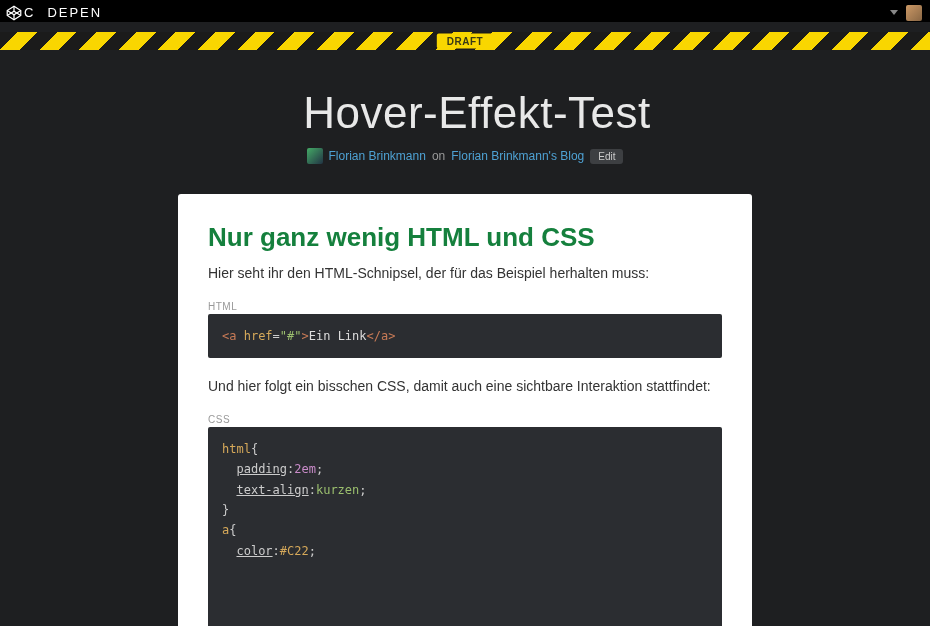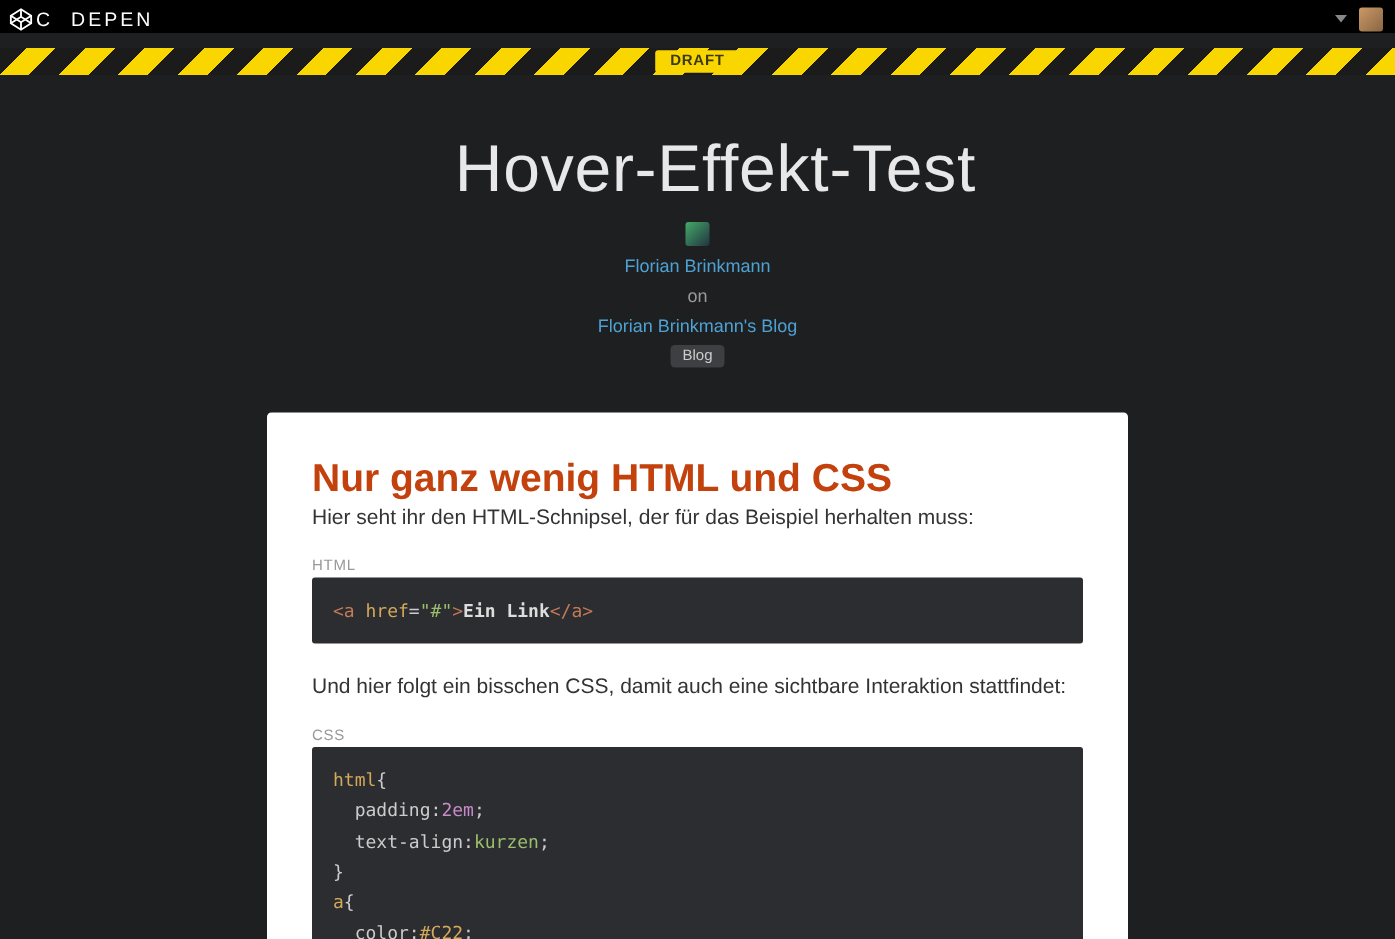--- a/index.html
+++ b/index.html
@@ -79,21 +79,20 @@
     margin-left: 24px;
   }
   .byline {
     margin-top: 10px;
     font-size: 12px;
     color: #ccc;
     display: flex;
     align-items: center;
     justify-content: center;
     gap: 6px;
-    flex-direction: column;
   }
   .byline .mini-avatar {
     width: 16px; height: 16px;
     background: linear-gradient(135deg,#4a6,#234);
     border-radius: 2px;
   }
   .byline a { color: #4ea1d3; text-decoration: none; }
   .byline .on { color: #999; }
   .edit-btn {
     background: #3d3f42;
@@ -115,21 +114,22 @@
   .article p {
     font-size: 14px;
     line-height: 1.55;
     color: #333;
     margin-bottom: 16px;
   }
   .article em { font-style: italic; }
   .article h2 {
     font-size: 26px;
     font-weight: 700;
-    color: #c2410c;
+    color: #15803d;
+    margin-bottom: 10px;
   }
   .code-label {
     font-size: 10px;
     color: #999;
     letter-spacing: 0.5px;
     margin-bottom: 2px;
     margin-top: 8px;
   }
   .codeblock {
     background: #2b2d31;
@@ -140,23 +140,23 @@
     line-height: 1.7;
     color: #ddd;
     white-space: pre;
     margin-bottom: 18px;
   }
   
   .tag   { color: #c77a56; }
   .attr  { color: #d6a95a; }
   .str   { color: #9bbf6e; }
   .punc  { color: #ccc; }
-  .txt   { color: #ddd; font-weight: bold; }
+  .txt   { color: #ddd; }
   .sel   { color: #d6a95a; }
-  .prop  { color: #ccc; }
+  .prop  { color: #ccc; text-decoration: underline; }
   .num   { color: #c98bc9; }
   .kw    { color: #9bbf6e; }
   .hex   { color: #d6a95a; }
 </style>
 </head>
 <body>
 
 <div class="topbar">
   <div class="logo">
     <svg width="16" height="16" viewBox="0 0 26 26" fill="none" stroke="#fff" stroke-width="2">
@@ -178,21 +178,21 @@
   <div class="draft-tag">DRAFT</div>
 </div>
 
 <div class="hero">
   <h1>Hover-Effekt-Test</h1>
   <div class="byline">
     <div class="mini-avatar"></div>
     <a href="#">Florian Brinkmann</a>
     <span class="on">on</span>
     <a href="#">Florian Brinkmann's Blog</a>
-    <button class="edit-btn">Blog</button>
+    <button class="edit-btn">Edit</button>
   </div>
 </div>
 
 <div class="article">
 
 
   <h2>Nur ganz wenig HTML und CSS</h2>
 
   <p>Hier seht ihr den HTML-Schnipsel, der für das Beispiel herhalten muss:</p>
 

